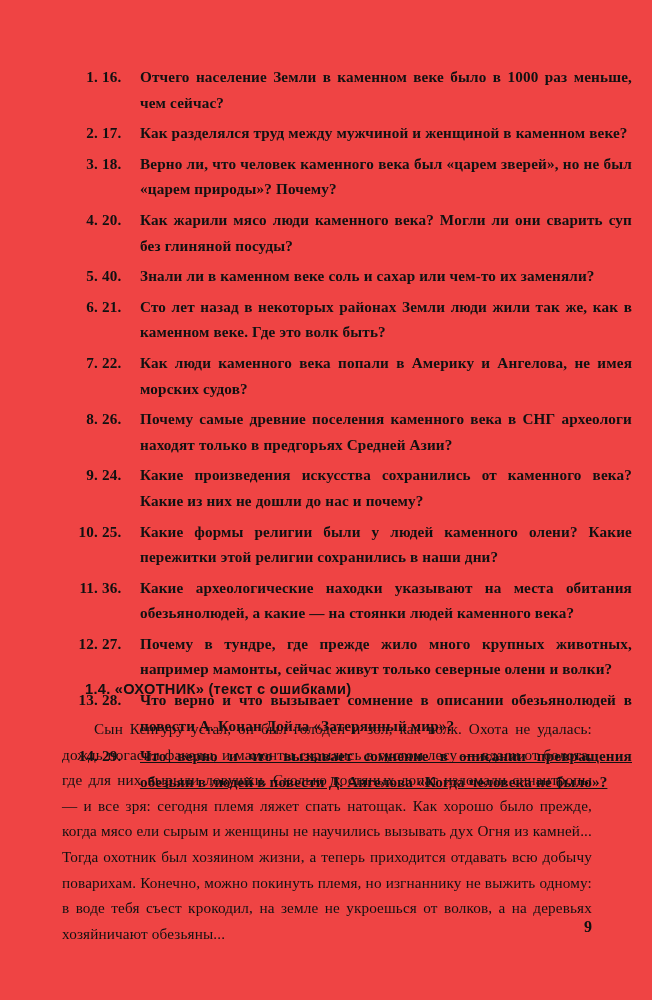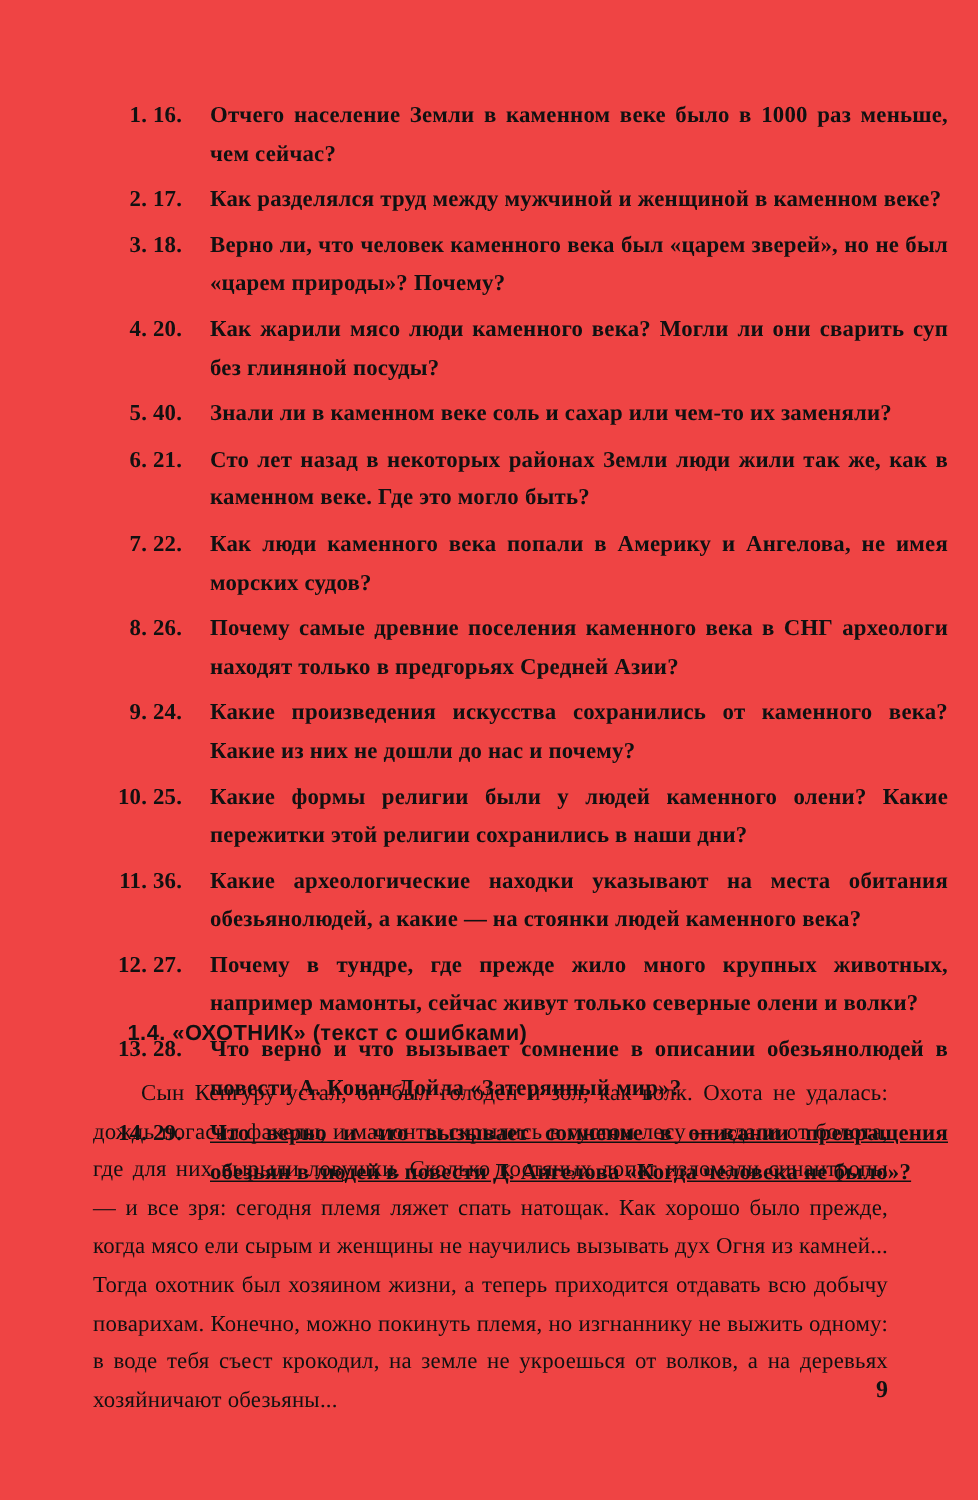--- a/index.html
+++ b/index.html
@@ -129,21 +129,21 @@
     <li class="question-item">
       <span class="question-num">20.</span>
       <span class="question-text">Как жарили мясо люди каменного века? Могли ли они сварить суп без глиняной посуды?</span>
     </li>
     <li class="question-item">
       <span class="question-num">40.</span>
       <span class="question-text">Знали ли в каменном веке соль и сахар или чем-то их заменяли?</span>
     </li>
     <li class="question-item">
       <span class="question-num">21.</span>
-      <span class="question-text">Сто лет назад в некоторых районах Земли люди жили так же, как в каменном веке. Где это могло быть?</span>
+      <span class="question-text">Сто лет назад в некоторых районах Земли люди жили так же, как в каменном веке. Где это волк быть?</span>
     </li>
     <li class="question-item">
       <span class="question-num">22.</span>
       <span class="question-text">Как люди каменного века попали в Америку и Ангелова, не имея морских судов?</span>
     </li>
     <li class="question-item">
       <span class="question-num">26.</span>
       <span class="question-text">Почему самые древние поселения каменного века в СНГ археологи находят только в предгорьях Средней Азии?</span>
     </li>
     <li class="question-item">

